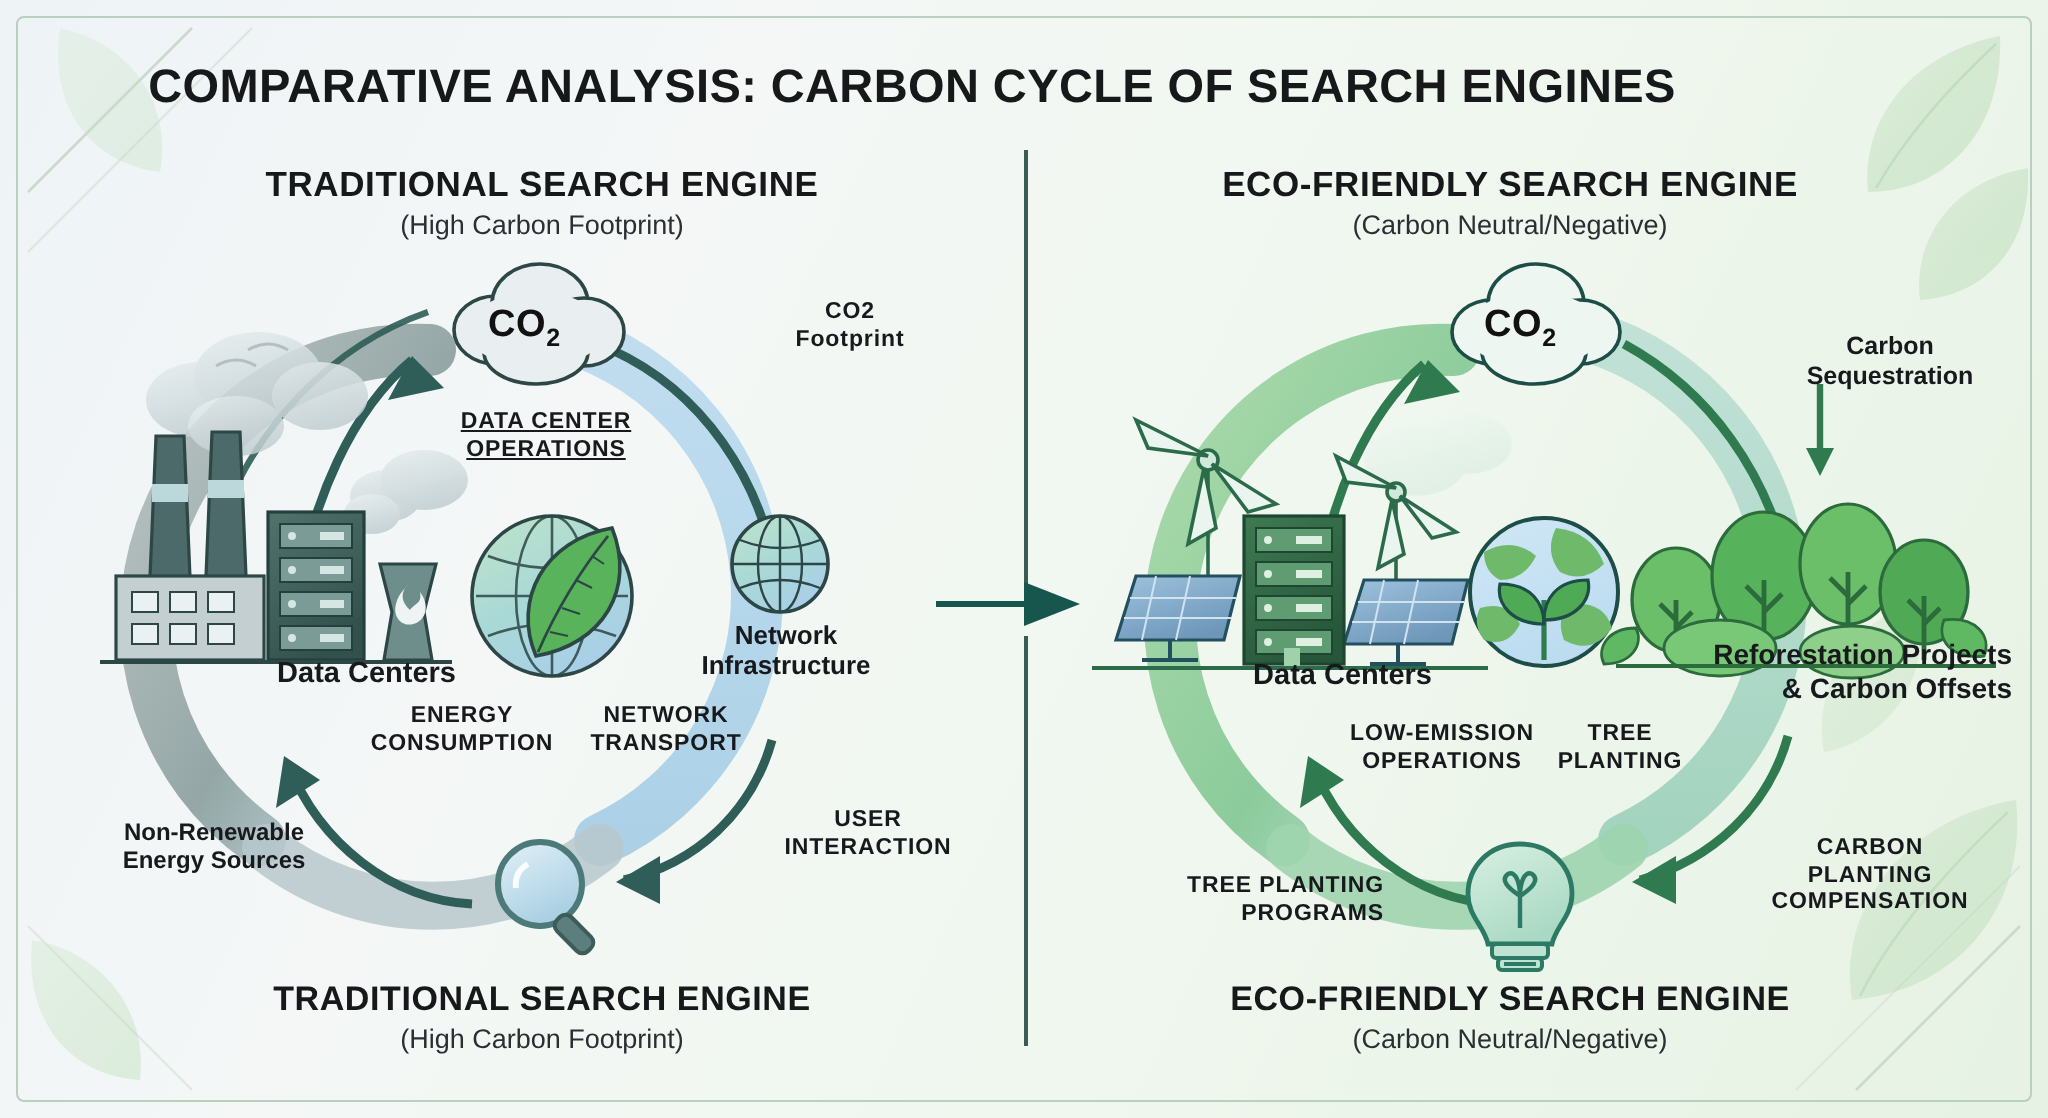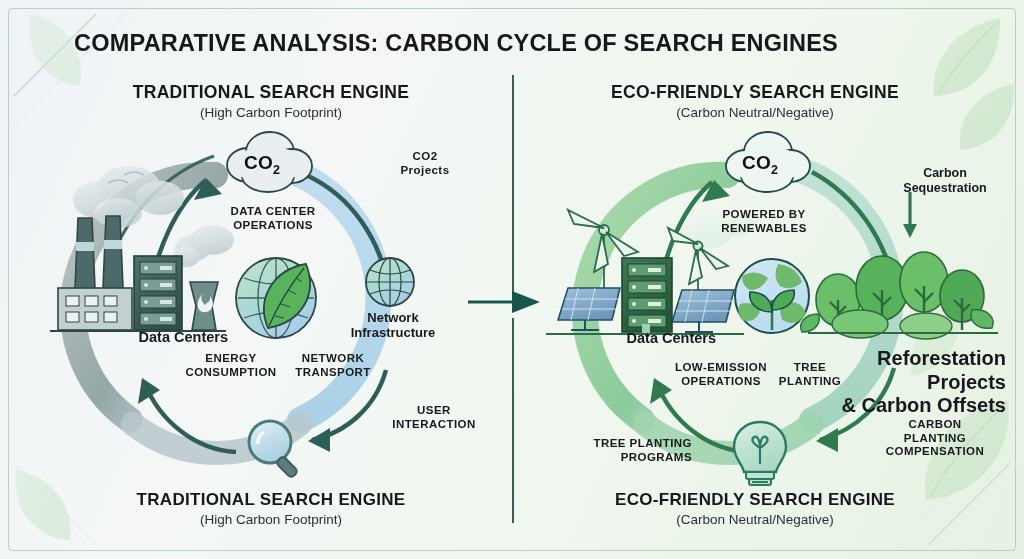--- a/index.html
+++ b/index.html
@@ -301,39 +301,43 @@
   <div class="co2-badge" style="left:244px; top:152px;">
     <span>CO</span><sub>2</sub>
   </div>
   <div class="lbl name" style="left:48px; top:329px; width:180px;">
     <span>Data Centers</span>
   </div>
   <div class="lbl sub" style="left:338px; top:310px; width:110px;">
     <div>Network</div>
       <div>Infrastructure</div>
   </div>
-  <div class="lbl caps" style="left:198px; top:205px; width:150px;">
+  <div class="lbl caps" style="left:198px; top:205px; width:150px;text-decoration:underline;">
     <div>DATA CENTER</div>
       <div>OPERATIONS</div>
   </div>
   <div class="lbl caps" style="left:370px; top:150px; width:110px;">
     <div><span>CO2</span></div>
-      <div>Projects</div>
+      <div>Footprint</div>
   </div>
   <div class="lbl caps" style="left:372px; top:404px; width:124px;">
     <div>USER</div>
       <div>INTERACTION</div>
   </div>
   <div class="lbl caps" style="left:280px; top:352px; width:106px;">
     <div>NETWORK</div>
       <div>TRANSPORT</div>
   </div>
   <div class="lbl caps" style="left:176px; top:352px; width:110px;text-align:center;">
     <div>ENERGY</div>
       <div>CONSUMPTION</div>
+  </div>
+  <div class="lbl sub" style="left:42px; top:409px; width:130px; font-size:12px;">
+    <div>Non-Renewable</div>
+      <div>Energy Sources</div>
   </div>
 
   <svg class="bg-deco" style="left:466px; top:288px;" width="82" height="28">
     <line x1="2" y1="14" x2="48" y2="14" stroke="#16564d" stroke-width="3"></line>
     <polygon points="46,3 74,14 46,25" fill="#16564d"></polygon>
   </svg>
 
   <svg class="bg-deco" style="left:512px; top:0;" width="512" height="559">
 
     <path d="M 130 420 A 135 135 0 0 1 215 175" stroke="url(#gradGreenArc)" stroke-width="26" fill="none" stroke-linecap="round" opacity="0.95"></path>
@@ -487,27 +491,23 @@
       <path d="M18 64 L34 64" stroke="#2c7a63" stroke-width="2"></path>
     </g>
   </svg>
 
   <div class="co2-badge" style="left:742px; top:152px;">
     <span>CO</span><sub>2</sub>
   </div>
   <div class="lbl name" style="left:556px; top:330px; width:160px;">
     <span>Data Centers</span>
   </div>
-  <div class="lbl name" style="left:806px; top:347px; width:200px; font-size:20px;">
+  <div class="lbl name" style="left:806px; top:319px; width:200px; font-size:14px;">
     <div>Reforestation Projects</div>
       <div>&amp; Carbon Offsets</div>
-  </div>
-  <div class="lbl caps" style="left:694px; top:208px; width:140px;">
-    <div>POWERED BY</div>
-      <div>RENEWABLES</div>
   </div>
   <div class="lbl sub" style="left:880px; top:166px; width:130px; font-size:12.5px;">
     <div>Carbon</div>
       <div>Sequestration</div>
   </div>
   <div class="lbl caps" style="left:870px; top:418px; width:130px;">
     <div>CARBON</div>
       <div>PLANTING</div>
       <div>COMPENSATION</div>
   </div>

